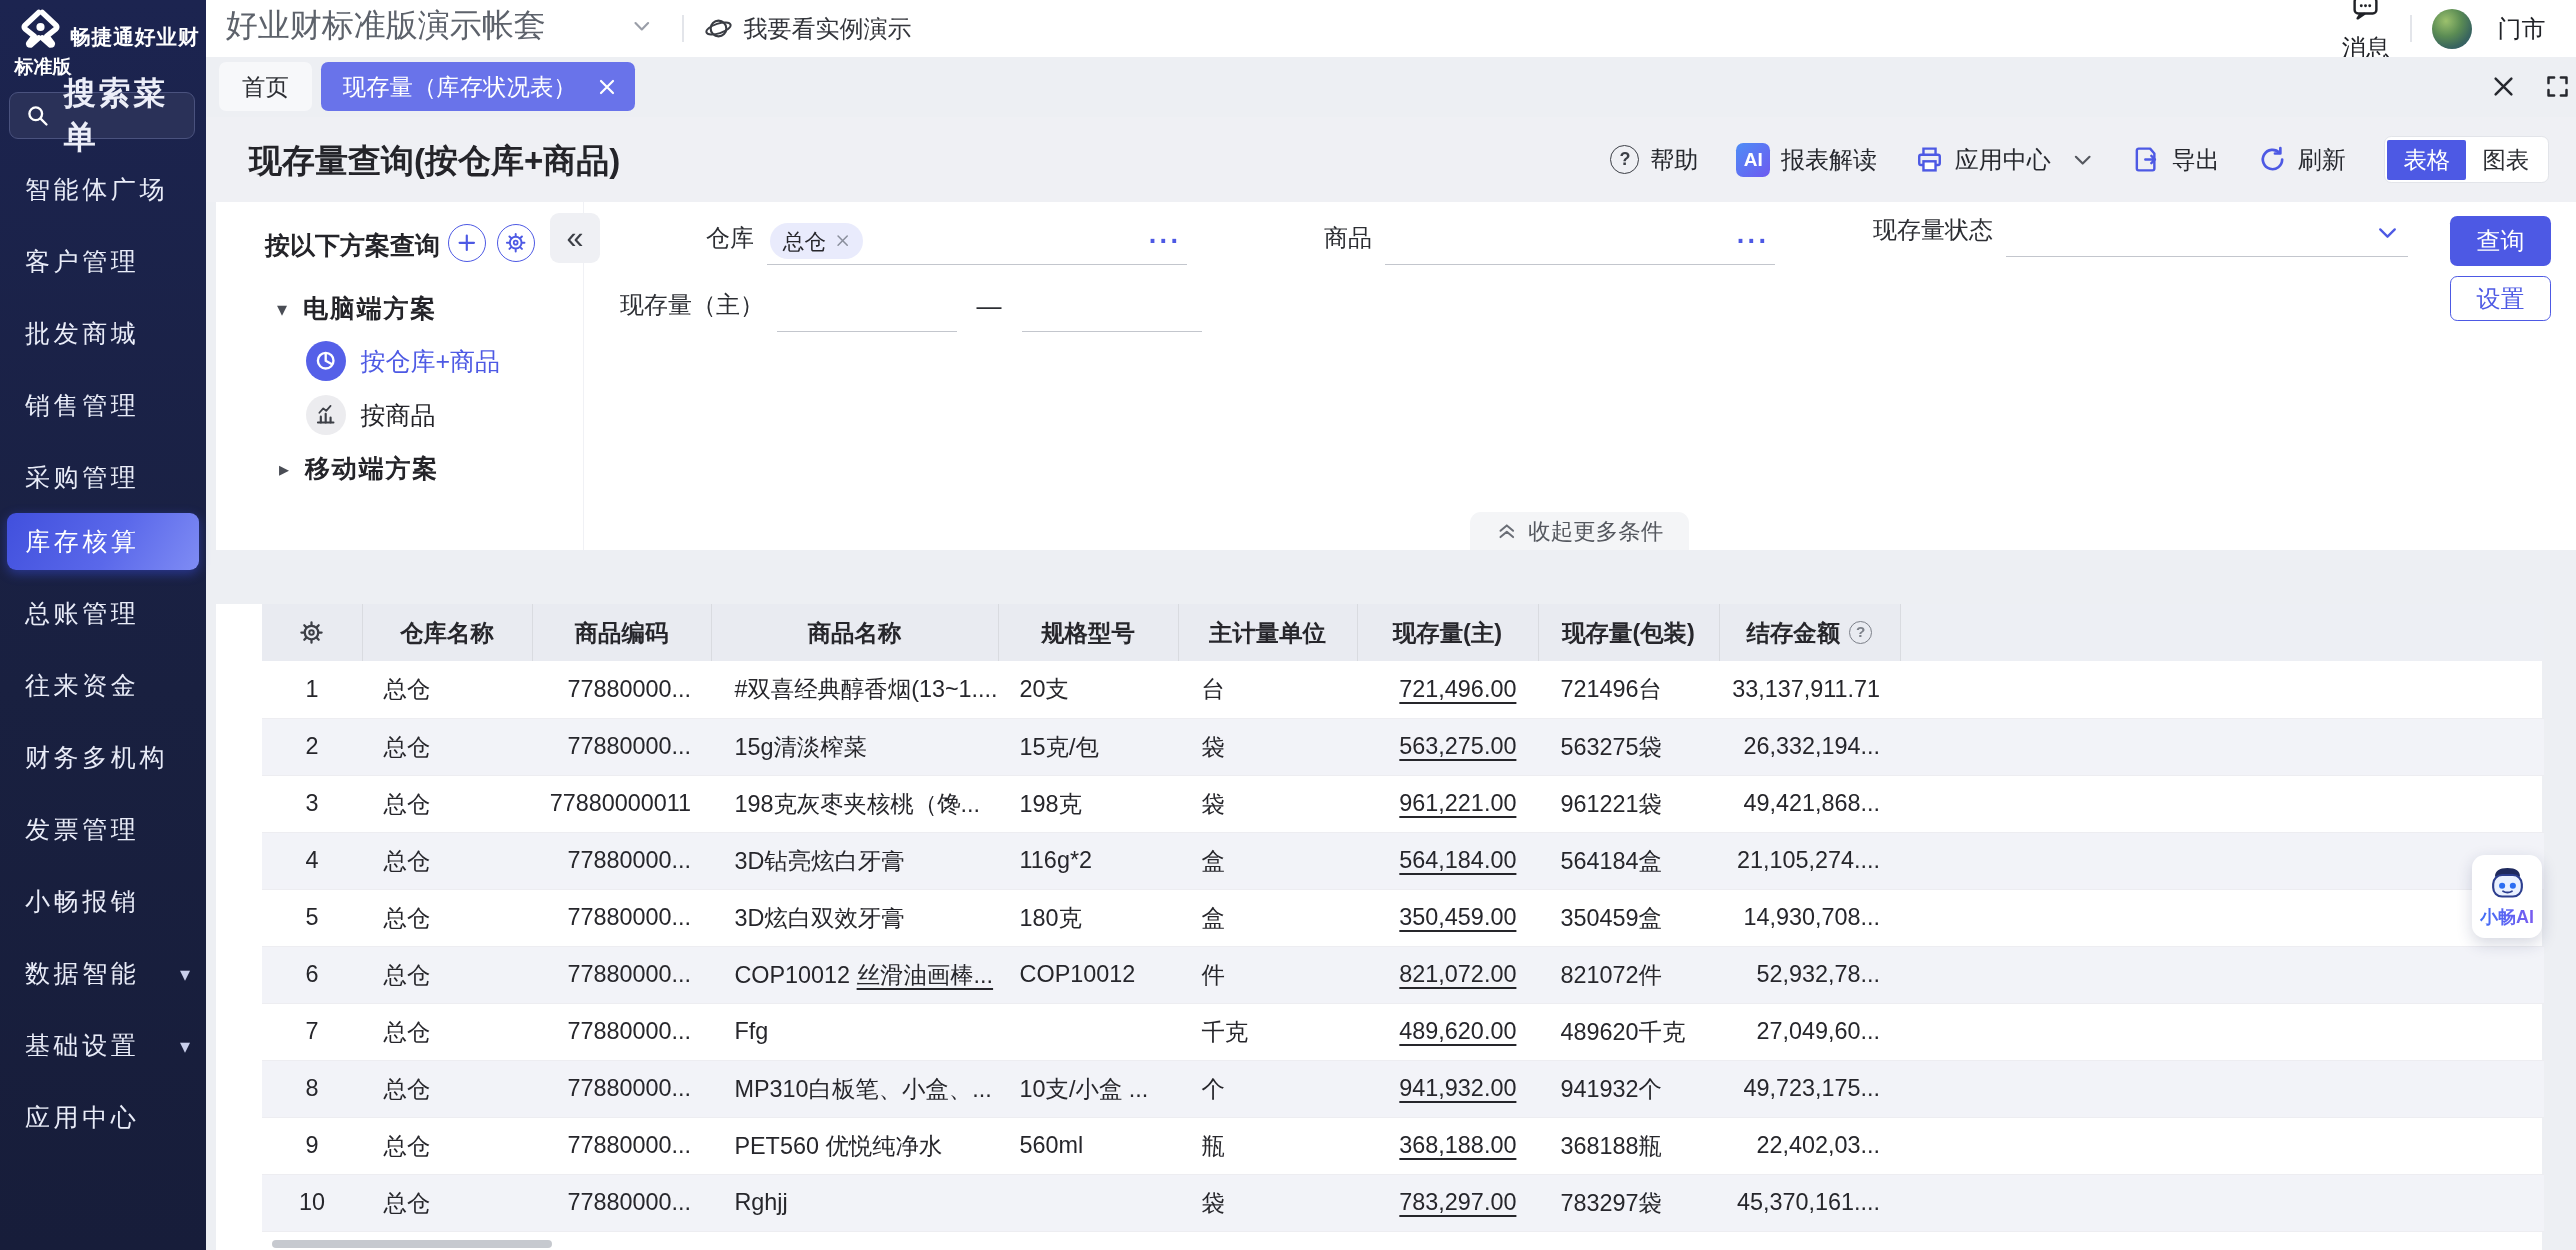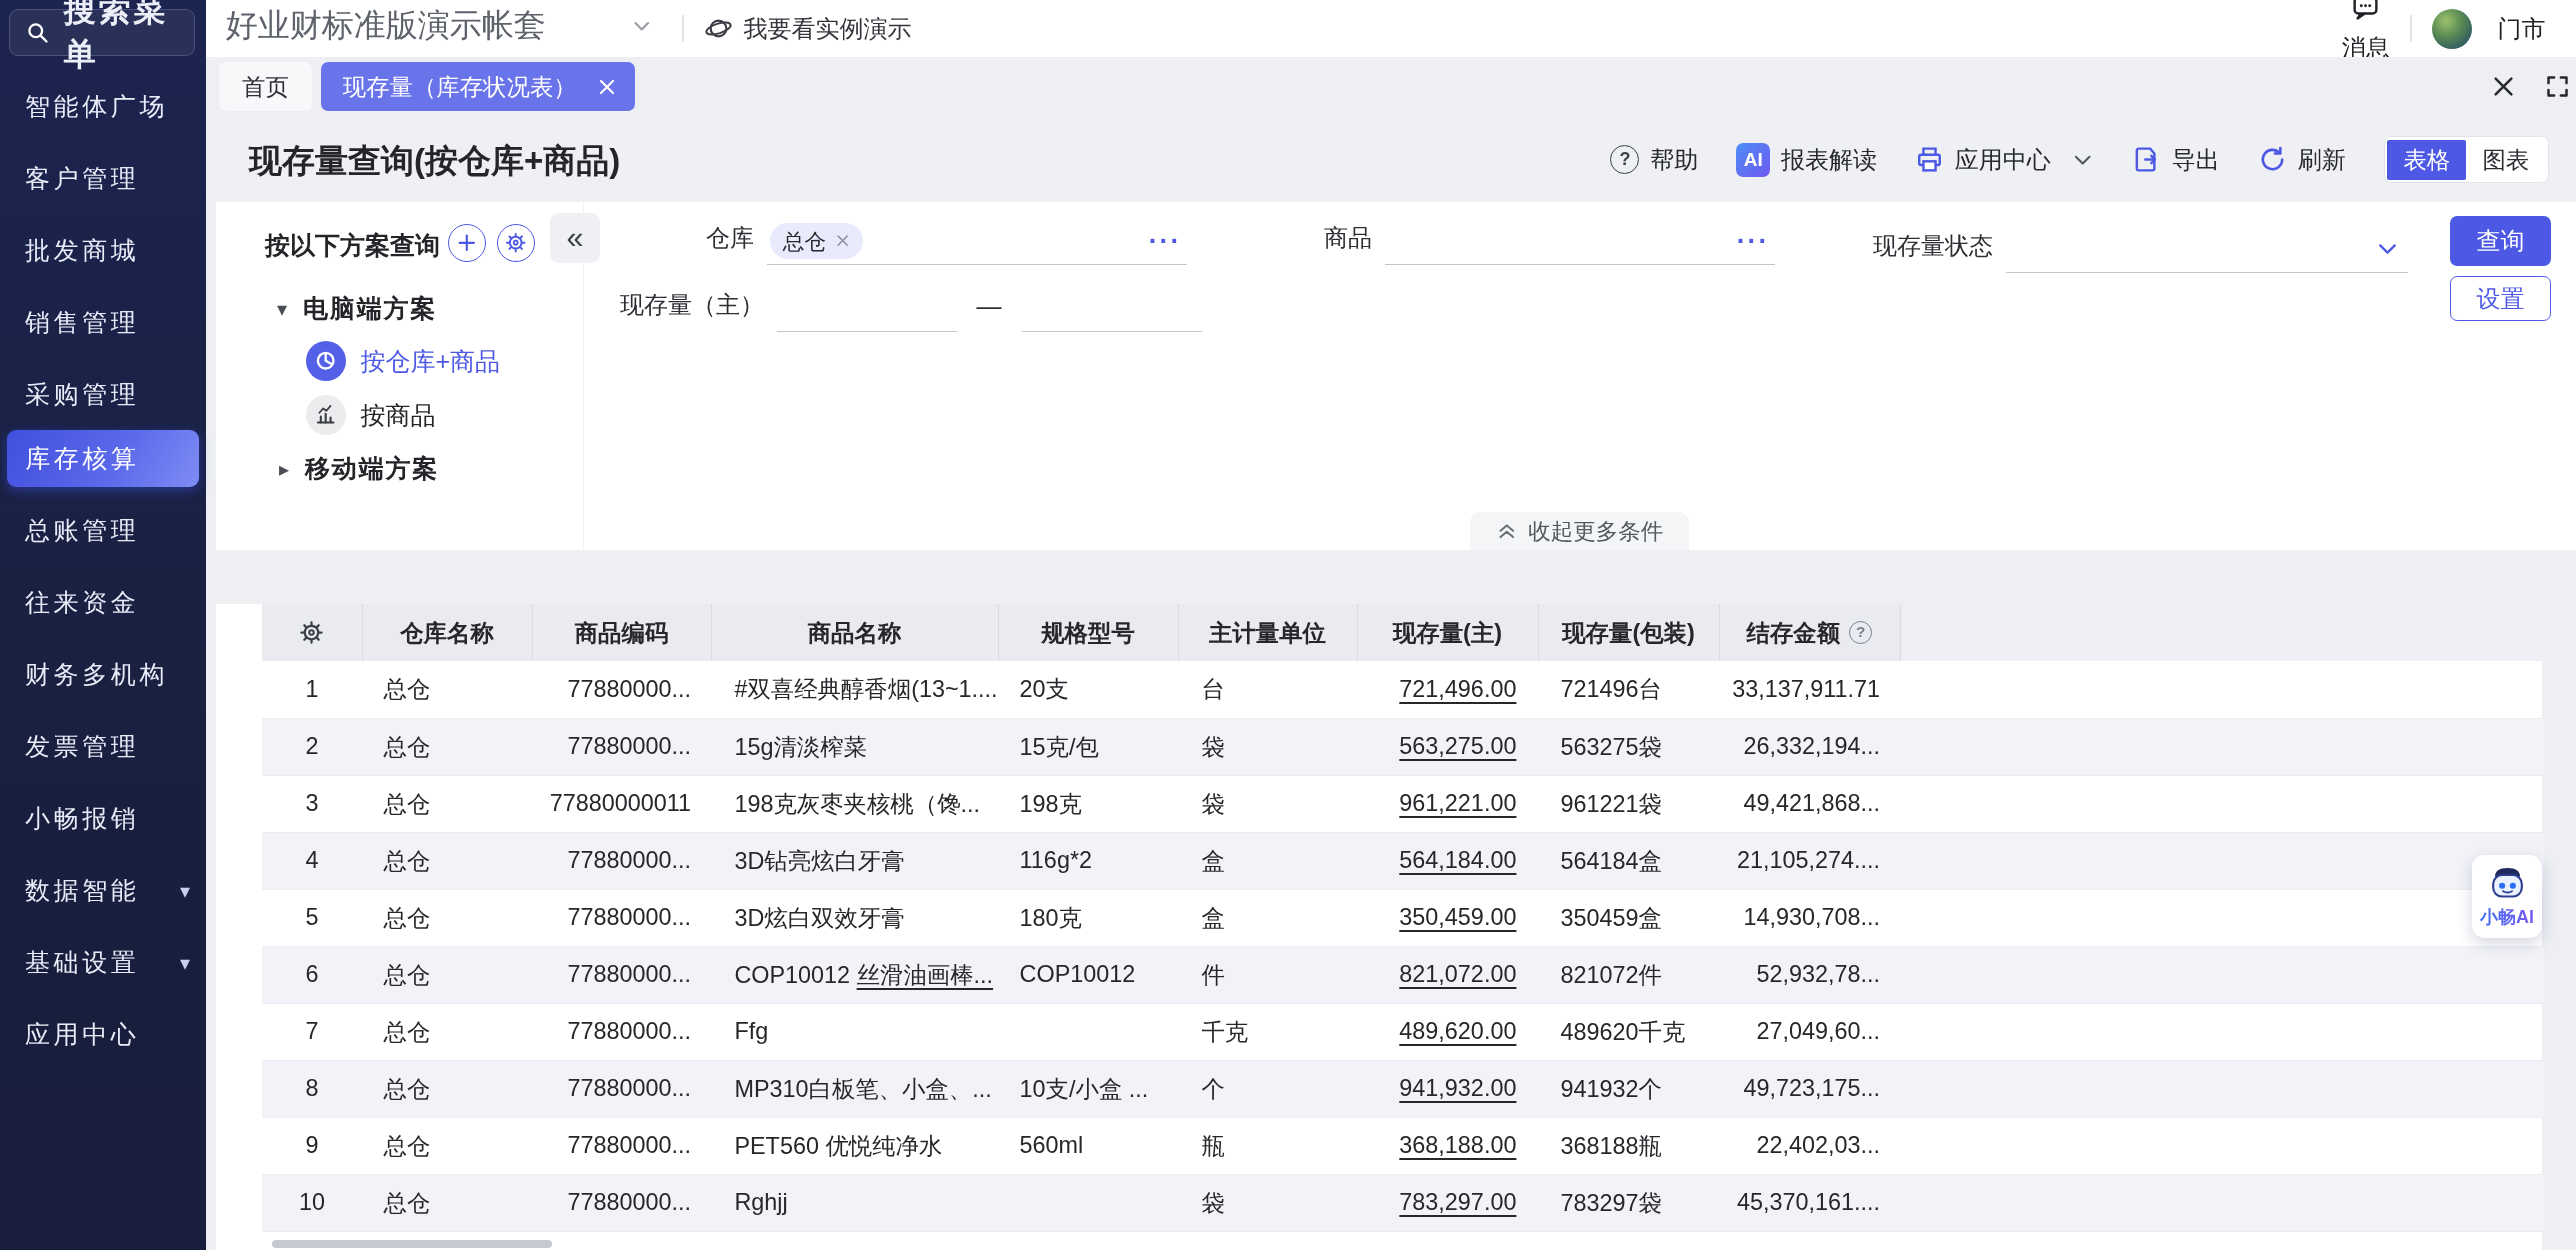--- a/index.html
+++ b/index.html
@@ -136,20 +136,31 @@
   .ai-widget { position:absolute; left:2472px; top:855px; width:70px; height:83px; background:#fff;
     border-radius:12.6px; box-shadow:0 5.4px 16px rgba(30,40,90,.18); display:flex; flex-direction:column;
     align-items:center; justify-content:center; gap:1.8px; cursor:pointer; z-index:8; }
   .ai-label { font-size:18px; font-weight:700; background:linear-gradient(90deg,#3f6df5,#7a5cf0);
     -webkit-background-clip:text; background-clip:text; color:transparent; }
 </style>
 </head>
 <body>
 
 <div class="sidebar">
+  <div class="logo-area">
+    <span class="logo-mark">
+      <svg width="49" height="49" viewBox="0 0 54 54">
+        <path d="M25 6 L10 20 Q8 22 10 24 L20 32 L14 40 Q13 42 16 42 L25 34" fill="none" stroke="#fff" stroke-width="6" stroke-linecap="round" stroke-linejoin="round"></path>
+        <path d="M29 6 L44 20 Q46 22 44 24 L34 32 L40 40 Q41 42 38 42 L29 34" fill="none" stroke="#fff" stroke-width="6" stroke-linecap="round" stroke-linejoin="round"></path>
+        <circle cx="27" cy="22" r="4.5" fill="#fff"></circle>
+      </svg>
+    </span>
+    <span class="brand-name">畅捷通好业财</span>
+    <span class="brand-edition">标准版</span>
+  </div>
   <div class="search-box">
     <span>
       <svg width="23.4" height="23.4" viewBox="0 0 24 24">
           <circle cx="10" cy="10" r="6.5" fill="none" stroke="#fff" stroke-width="2.4"></circle>
           <path d="M15.5 15.5 L21 21" stroke="#fff" stroke-width="2.4" stroke-linecap="round"></path>
         </svg>
     </span>
     <span class="stext">搜索菜单</span>
   </div>
   <div class="menu">
@@ -389,21 +400,21 @@
         </span>
         <span class="dots">···</span>
       </div>
     </div>
     <div class="field" style="left:740px; top:16px;">
       <span class="flabel">商品</span>
       <div class="uline" style="width:390px;">
         <span class="dots">···</span>
       </div>
     </div>
-    <div class="field" style="left:1289px; top:24px;">
+    <div class="field" style="left:1289px; top:8px;">
       <span class="flabel">现存量状态</span>
       <div class="uline" style="width:402px;">
         <span class="sel-caret">
           <svg width="25" height="25" viewBox="0 0 24 24">
               <path d="M5 9l7 7 7-7" fill="none" stroke="#4d59e4" stroke-width="2.2" stroke-linecap="round" stroke-linejoin="round"></path>
             </svg>
         </span>
       </div>
     </div>
     <div class="field" style="left:36px; top:83px;">

